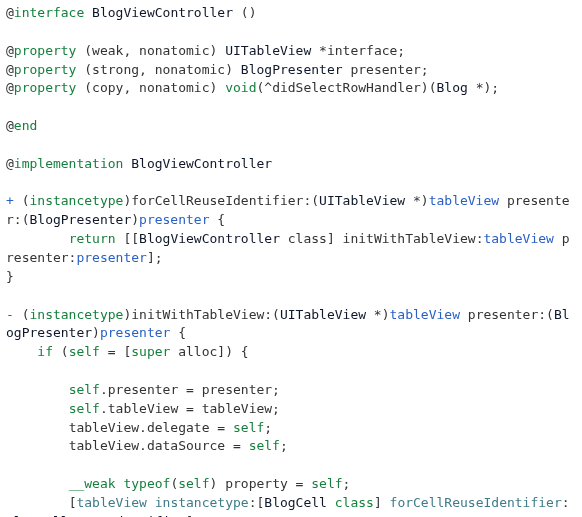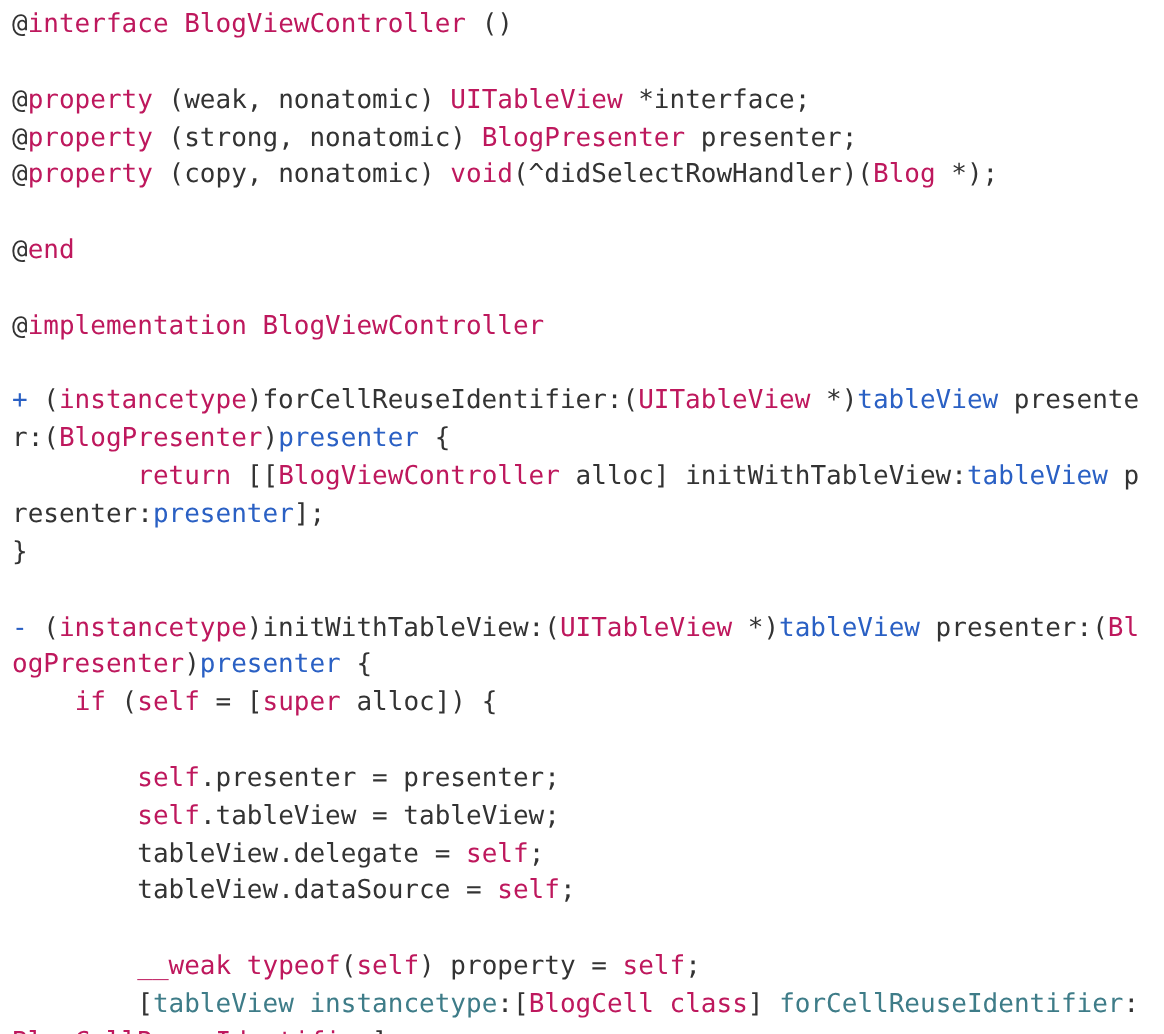--- a/index.html
+++ b/index.html
@@ -8,42 +8,42 @@
     background: #ffffff;
     font-family: "Menlo", "Consolas", "Courier New", monospace;
     font-size: 13px;
     line-height: 1.45;
     color: #333333;
     width: 582px;
     box-sizing: border-box;
     overflow-wrap: break-word;
     word-break: break-all;
   }
-  .kw   { color: #be185d; margin-top: 37px; }   
-  .typ  { color: #be185d; }   
+  .kw   { color: #15803d; margin-top: 37px; }   
+  .typ  { color: #0f172a; }   
   .blu  { color: #2a60c4; }   
   .tealmsg { color: #3e7c88; } 
   .plain { color: #333333; }
   pre { margin:0; white-space: pre-wrap; word-break: break-all; }
 </style>
 </head>
 <body>
 
 <pre><span class="plain"><span>@</span><span class="kw">interface</span> <span class="typ">BlogViewController</span><span> ()</span></span>
 
 <span class="plain"><span>@</span><span class="kw">property</span><span> (weak, nonatomic) </span><span class="typ">UITableView</span><span> *interface;</span></span>
 <span class="plain"><span>@</span><span class="kw">property</span><span> (strong, nonatomic) </span><span class="typ">BlogPresenter</span><span> presenter;</span></span>
 <span class="plain"><span>@</span><span class="kw">property</span><span> (copy, nonatomic) </span><span class="kw">void</span><span>(^didSelectRowHandler)(</span><span class="typ">Blog</span><span> *);</span></span>
 
 <span class="plain"><span>@</span><span class="kw">end</span></span>
 
 <span class="plain"><span>@</span><span class="kw">implementation</span><span class="typ"> BlogViewController</span></span>
 
 <span class="plain"><span class="blu">+ </span><span>(</span><span class="kw">instancetype</span><span>)forCellReuseIdentifier:(</span><span class="typ">UITableView</span><span> *)</span><span class="blu">tableView</span><span> presenter:(</span><span class="typ">BlogPresenter</span><span>)</span><span class="blu">presenter</span><span> {</span></span>
-<span class="plain"><span>        </span><span class="kw">return</span><span> [[</span><span class="typ">BlogViewController</span><span> alloc] initWithTableView:</span><span class="blu">tableView</span><span> presenter:</span><span class="blu">presenter</span><span>];</span></span>
+<span class="plain"><span>        </span><span class="kw">return</span><span> [[</span><span class="typ">BlogViewController</span><span> class] initWithTableView:</span><span class="blu">tableView</span><span> presenter:</span><span class="blu">presenter</span><span>];</span></span>
 <span class="plain">}</span>
 
 <span class="plain"><span class="blu">- </span><span>(</span><span class="kw">instancetype</span><span>)initWithTableView:(</span><span class="typ">UITableView</span><span> *)</span><span class="blu">tableView</span><span> presenter:(</span><span class="typ">BlogPresenter</span><span>)</span><span class="blu">presenter</span><span> {</span></span>
 <span class="plain"><span>    </span><span class="kw">if</span><span> (</span><span class="kw">self</span><span> = [</span><span class="kw">super</span><span> alloc]) {</span></span>
 
 <span class="plain"><span>        </span><span class="kw">self</span><span>.presenter = presenter;</span></span>
 <span class="plain"><span>        </span><span class="kw">self</span><span>.tableView = tableView;</span></span>
 <span class="plain"><span>        </span><span>tableView.delegate = </span><span class="kw">self</span><span>;</span></span>
 <span class="plain"><span>        </span><span>tableView.dataSource = </span><span class="kw">self</span><span>;</span></span>
 

